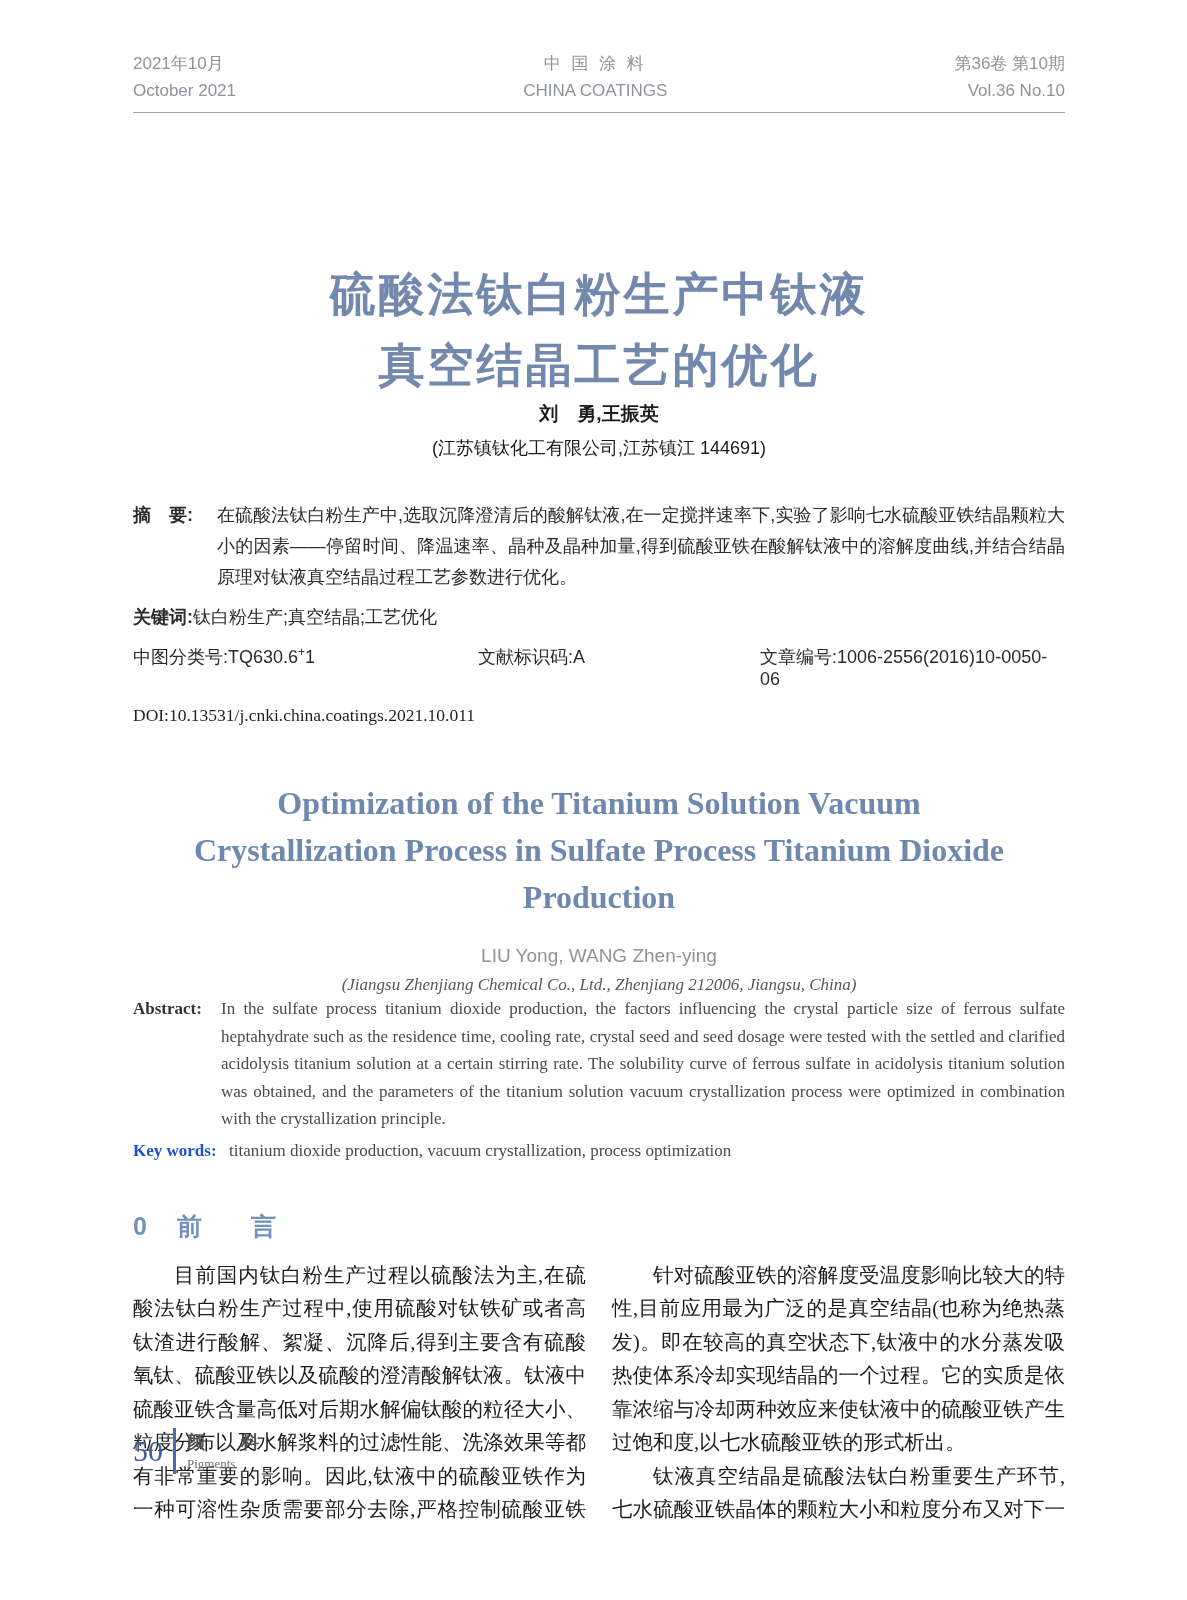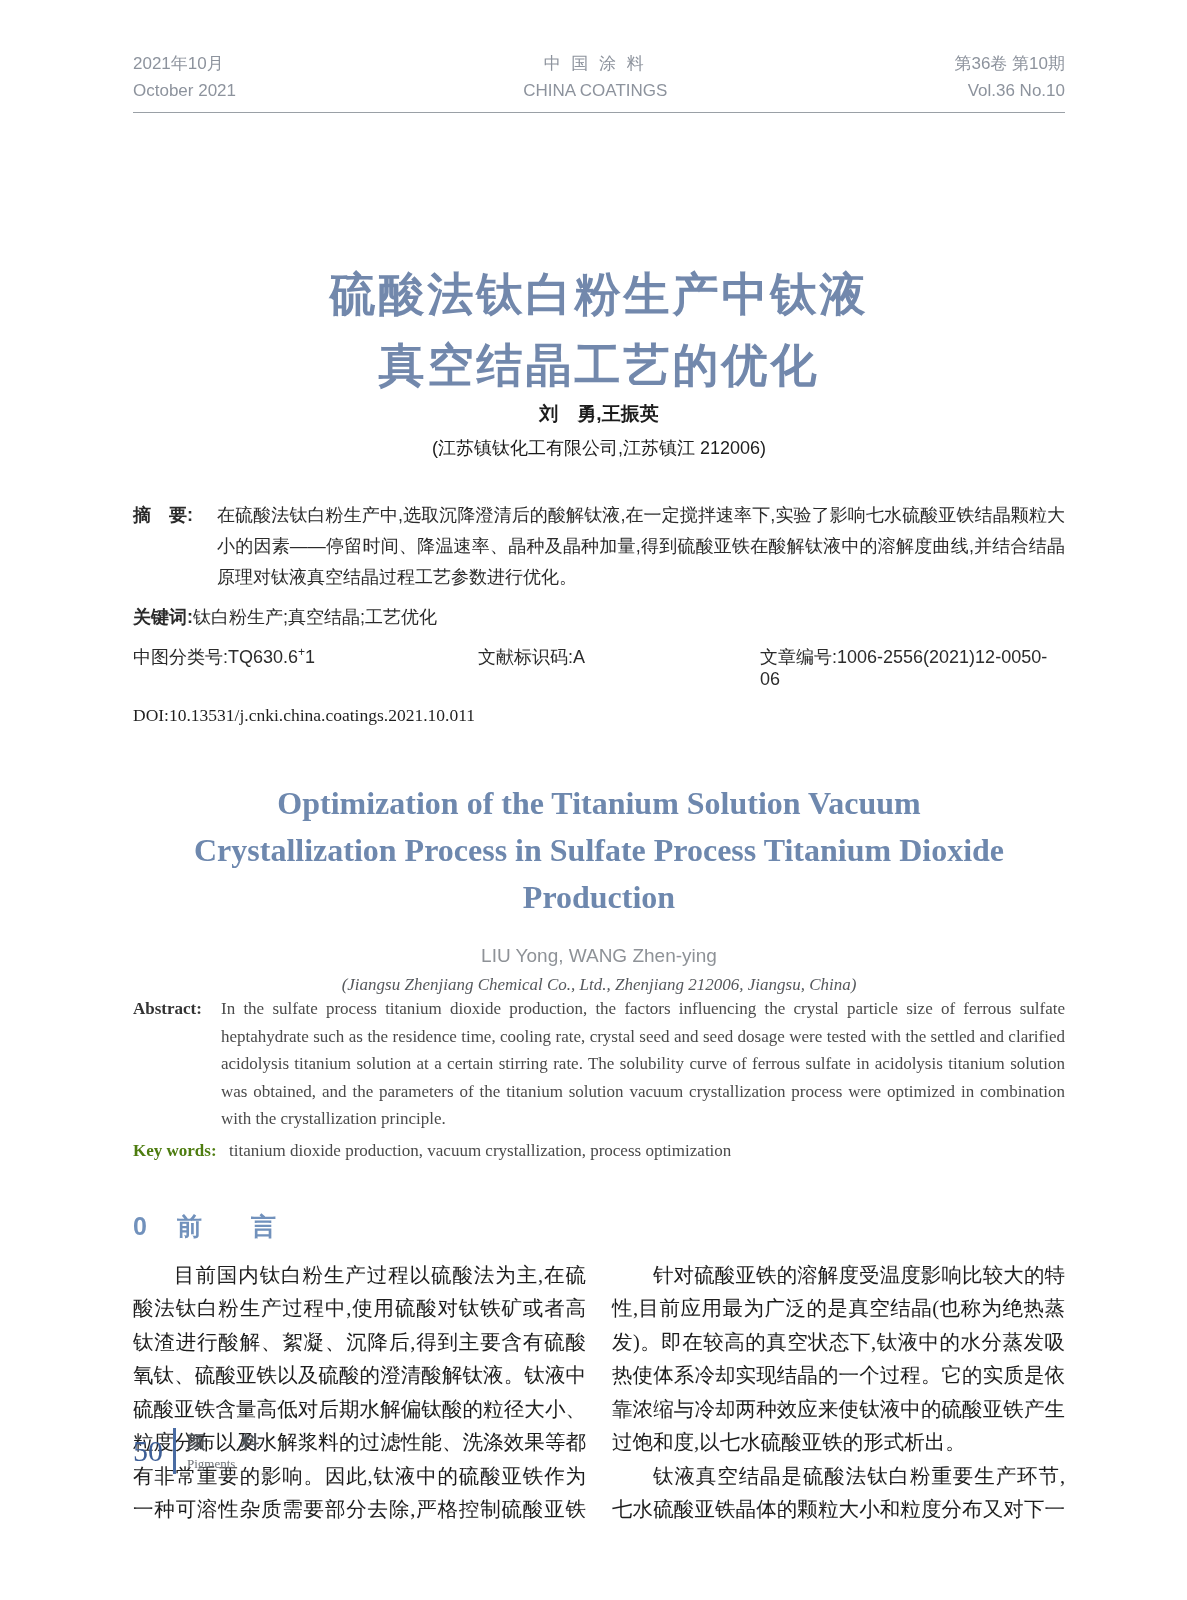--- a/index.html
+++ b/index.html
@@ -60,21 +60,21 @@
   .affil-en   { margin-top:8px; text-align:center; font-family:"Liberation Serif", serif;
                 font-style:italic; font-size:17px; color:#55585c; }
 
   
   .abs-en { display:flex; font-family:"Liberation Serif", serif;
             font-size:17px; line-height:27.5px; color:#4a4a4a; }
   .abs-en .lbl { flex:0 0 88px; font-weight:bold; color:#333; }
   .abs-en .txt { flex:1; text-align:justify; }
   .kw-en { margin-top:4px; display:flex; font-family:"Liberation Serif", serif;
            font-size:17px; line-height:27px; color:#4a4a4a; }
-  .kw-en .lbl { flex:0 0 96px; font-weight:bold; color:#4d7c0f; }
+  .kw-en .lbl { flex:0 0 96px; font-weight:bold; color:#1d4ed8; }
 
   
   .sec-head { margin-top:46px; color:#7191bc; font-weight:bold; font-size:25px; }
   .sec-head .num { margin-right:30px; }
   .sec-head .ttl { letter-spacing:12px; }
 
   
   .body-cols { margin-top:16px; display:flex; gap:26px;
                font-family:"Liberation Serif", serif; font-size:20.5px;
                line-height:33.5px; color:#1d1d1d; }
@@ -109,35 +109,35 @@
         <div>Vol.36 No.10</div>
       </div>
     </div>
 
     <div class="title-zh">
       <div>硫酸法钛白粉生产中钛液</div>
       <div>真空结晶工艺的优化</div>
     </div>
 
     <div class="authors-zh">刘　勇,王振英</div>
-    <div class="affil-zh">(江苏镇钛化工有限公司,江苏镇江 212006)</div>
+    <div class="affil-zh">(江苏镇钛化工有限公司,江苏镇江 144691)</div>
 
     <div class="abs-zh">
       <div class="lbl">摘　要:</div>
       <div class="txt">在硫酸法钛白粉生产中,选取沉降澄清后的酸解钛液,在一定搅拌速率下,实验了影响七水硫酸亚铁结晶颗粒大小的因素——停留时间、降温速率、晶种及晶种加量,得到硫酸亚铁在酸解钛液中的溶解度曲线,并结合结晶原理对钛液真空结晶过程工艺参数进行优化。</div>
     </div>
 
     <div class="kw-zh">
       <span class="lbl">关键词:</span><span>钛白粉生产;真空结晶;工艺优化</span>
     </div>
 
     <div class="meta-row">
       <div class="m1"><span>中图分类号:TQ630.6</span><sup>+</sup><span>1</span></div>
       <div class="m2">文献标识码:A</div>
-      <div class="m3">文章编号:1006-2556(2021)12-0050-06</div>
+      <div class="m3">文章编号:1006-2556(2016)10-0050-06</div>
     </div>
 
     <div class="doi">DOI:10.13531/j.cnki.china.coatings.2021.10.011</div>
 
     <div class="title-en">
       <div>Optimization of the Titanium Solution Vacuum</div>
       <div>Crystallization Process in Sulfate Process Titanium Dioxide</div>
       <div>Production</div>
     </div>
 

